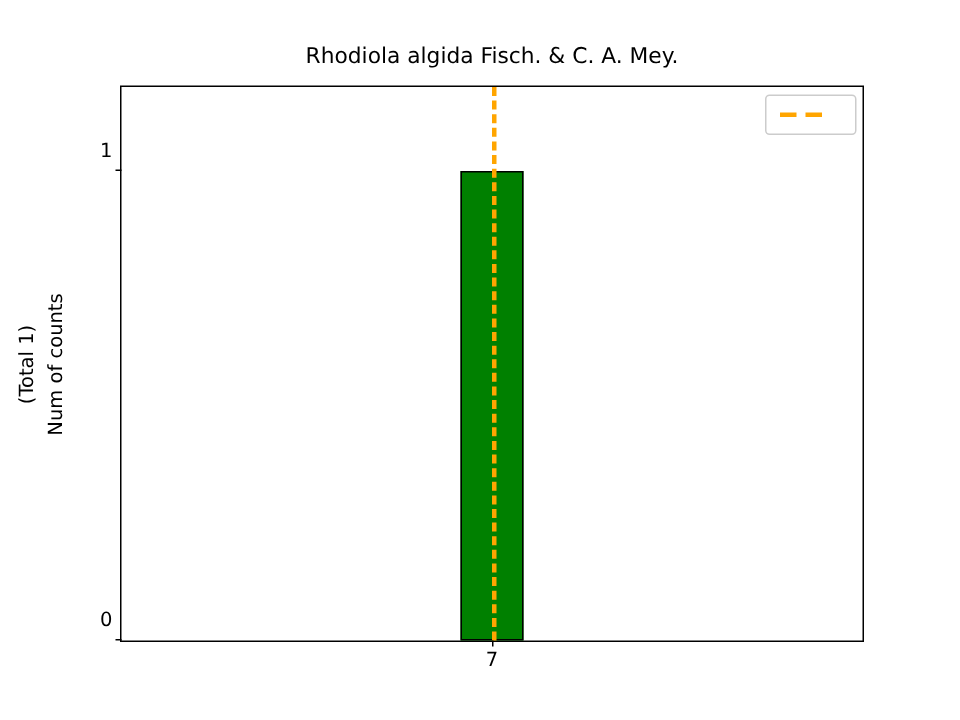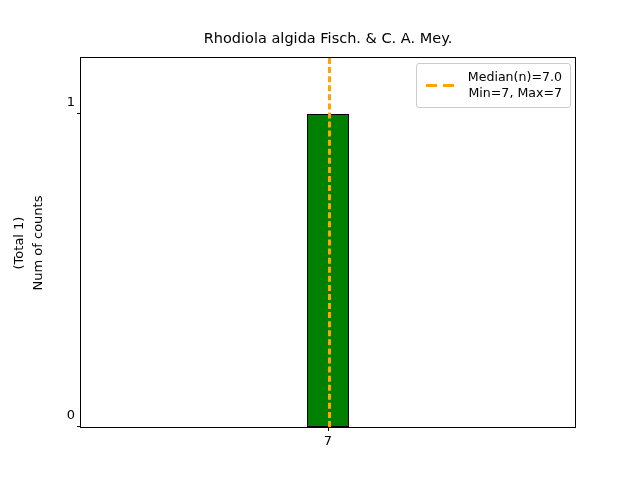--- a/index.html
+++ b/index.html
@@ -205,24 +205,20 @@
       <div class="xtick-mark" style="left: 247px;"></div>
       <div class="xtick-label" style="left: 247px;">7</div>
     </div>
 
     <div id="legend">
       <div class="legend-row">
         <span class="legend-handle">
           <i class="d1"></i>
             <i class="d2"></i>
         </span>
-        <span class="legend-texts">
-          <span class="legend-label">Median(n)=7.0</span>
-          <span class="legend-label">Min=7, Max=7</span>
-        </span>
       </div>
     </div>
 
   </div>
 
 
   <div id="ylabel-wrap">
     <div id="ylabel">
       <span class="line2">(Total 1)</span>
       <span>Num of counts</span>

